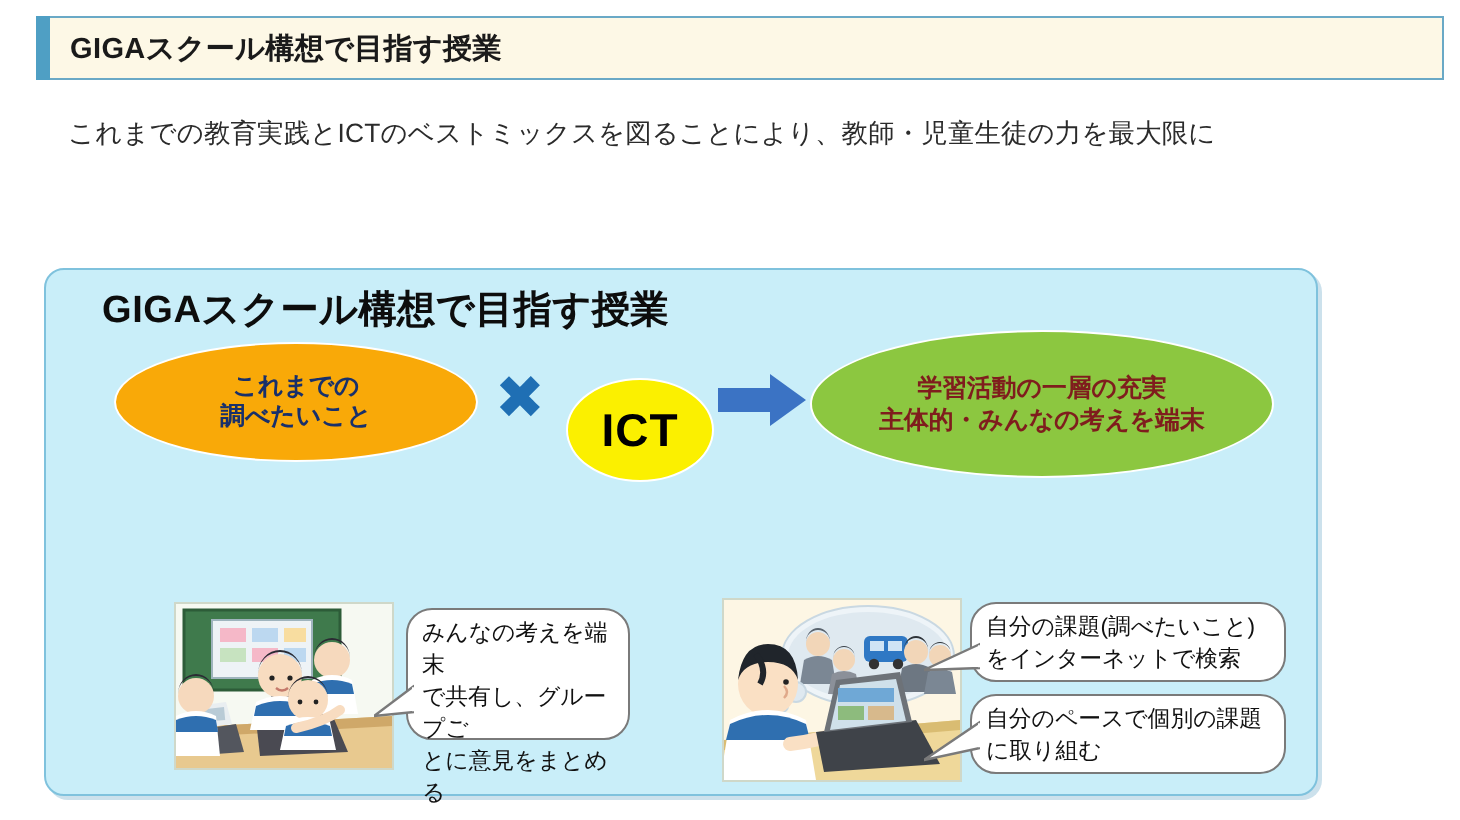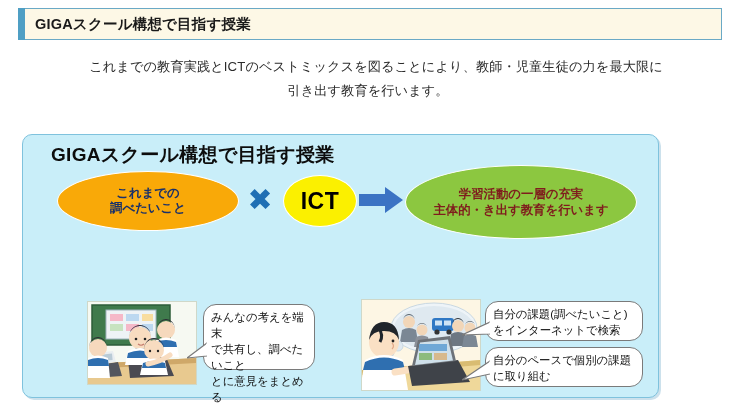--- a/index.html
+++ b/index.html
@@ -28,21 +28,21 @@
     font-size:14.5px;font-weight:bold;color:#1a1a1a;
     padding-left:10px;letter-spacing:.2px;white-space:nowrap;
   }
 
   
   .intro{
     position:absolute;left:18px;top:55px;width:700px;
     font-size:13.2px;color:#2b2b2b;line-height:1.85;
     letter-spacing:.1px;
   }
-  .intro p{margin:0;text-align:center;}
+  .intro p{margin:0;}
   .intro .ind{padding-left:16px;}
 
   
   .panel{
     position:absolute;left:22px;top:134px;width:635px;height:262px;
     background:#c9eef9;
     border:1.5px solid #7fc2dd;
     border-radius:10px;
     box-shadow:2px 2px 0 rgba(110,170,200,.35);
   }
@@ -69,21 +69,21 @@
   }
   .ell-orange .t{
     font-size:12.4px;font-weight:bold;color:#18306b;line-height:1.25;
   }
   .xmark{
     position:absolute;left:222px;top:14px;width:30px;height:30px;
     color:#1f6fb4;font-size:30px;font-weight:bold;line-height:30px;
     text-align:center;
   }
   .ell-yellow{
-    left:260px;top:4px;width:72px;height:50px;
+    left:260px;top:18px;width:72px;height:50px;
     background:#fbf000;
     border:1.5px solid #ffffff;
   }
   .ell-yellow .t{
     font-size:23px;font-weight:bold;color:#000000;letter-spacing:.5px;
   }
   .arrow{
     position:absolute;left:336px;top:16px;width:44px;height:26px;
   }
   .ell-green{
@@ -129,21 +129,20 @@
 
 <div class="heading-wrap">
   <div class="heading-accent"></div>
   <div class="heading-box">
     <span class="heading-text">GIGAスクール構想で目指す授業</span>
   </div>
 </div>
 
 <div class="intro">
   <p class="ind">これまでの教育実践とICTのベストミックスを図ることにより、教師・児童生徒の力を最大限に</p>
-  <p>引き出す教育を行います。</p>
 </div>
 
 <div class="panel">
 
   <div class="panel-title">GIGAスクール構想で目指す授業</div>
 
   <div class="shape-row">
 
     <div class="ell ell-orange">
       <div class="t">
@@ -160,21 +159,21 @@
 
     <div class="arrow">
       <svg width="44" height="26" viewBox="0 0 44 26">
         <polygon points="0,7 26,7 26,0 44,13 26,26 26,19 0,19" fill="#3b73c4"></polygon>
       </svg>
     </div>
 
     <div class="ell ell-green">
       <div class="t">
         <span>学習活動の一層の充実</span><br>
-        <span>主体的・き出す教育を行います</span><br>
+        <span>主体的・みんなの考えを端末</span><br>
       </div>
     </div>
   </div>
 
   <div class="panel-body">
   </div>
 
   <div class="photo-row">
 
     <div class="photo photo-left">
@@ -227,21 +226,21 @@
         <circle cx="70" cy="49" r="1.2" fill="#222"></circle>
         <path d="M55 59 q11 -5 22 0 l3 14 h-28 z" fill="#ffffff"></path>
         <path d="M55 61 q11 -4 22 0 l1 5 h-24 z" fill="#2f6fb0"></path>
 
         <path d="M60 62 q14 -3 22 -9" stroke="#f8dcc0" stroke-width="5" fill="none" stroke-linecap="round"></path>
       </svg>
     </div>
 
     <div class="bubble bub-1">
       <span>みんなの考えを端末</span><br>
-      <span>で共有し、調べたいこと</span><br>
+      <span>で共有し、グループご</span><br>
       <span>とに意見をまとめる</span>
       <svg class="tail" style="left:-17px;top:36px;" width="20" height="22" viewBox="0 0 20 22">
         <path d="M20 2 L0 17 L20 15 Z" fill="#ffffff" stroke="#7a7a7a" stroke-width="1.2" stroke-linejoin="round"></path>
         <path d="M20 2.6 L20 14.6" stroke="#ffffff" stroke-width="2"></path>
       </svg>
     </div>
 
     <div class="photo photo-right">
       <svg width="118" height="90" viewBox="0 0 118 90">
         <rect x="0" y="0" width="118" height="90" fill="#fdf6e4"></rect>

